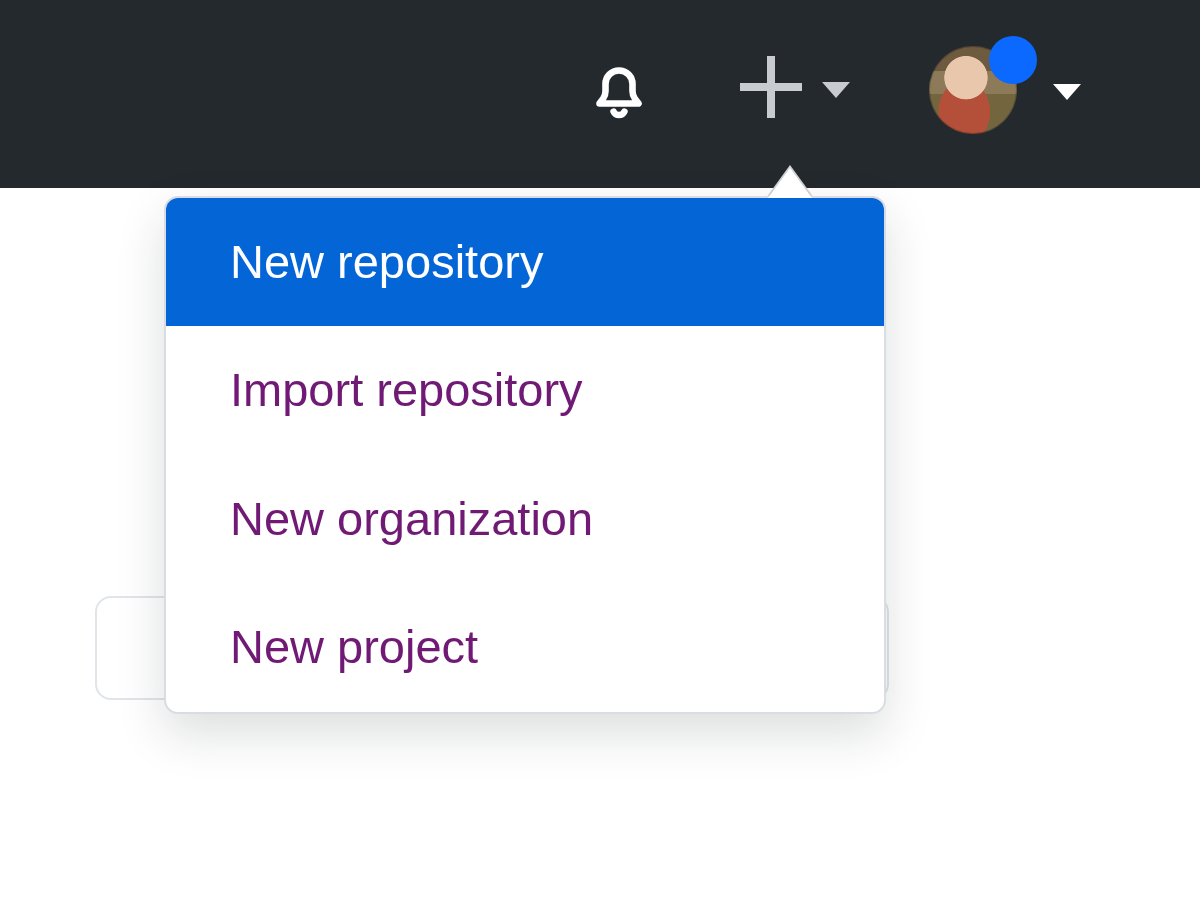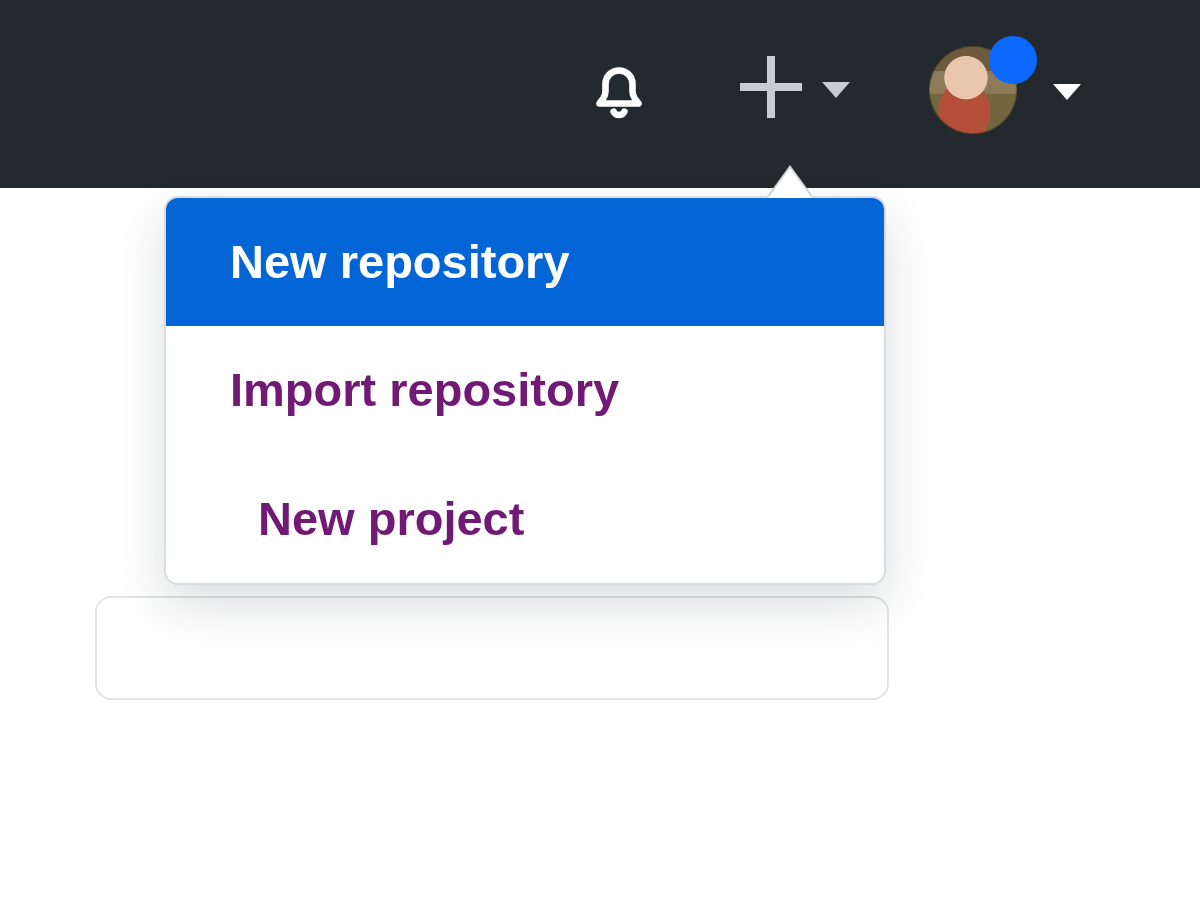--- a/index.html
+++ b/index.html
@@ -10,21 +10,20 @@
     font-family: -apple-system, BlinkMacSystemFont, "Segoe UI", Helvetica, Arial, sans-serif;
     background: #ffffff;
     overflow: hidden;
   }
 
   .viewport {
     position: relative;
     width: 1200px;
     height: 920px;
     background: #ffffff;
-    font-weight: bold;
   }
 
   
   .header {
     position: absolute;
     top: 0;
     left: 0;
     right: 0;
     height: 188px;
     background: #24292e;
@@ -182,21 +181,20 @@
     cursor: pointer;
     white-space: nowrap;
   }
   .menu-item:first-child {
     border-top-left-radius: 12px;
     border-top-right-radius: 12px;
   }
   .menu-item:last-child {
     border-bottom-left-radius: 12px;
     border-bottom-right-radius: 12px;
-    margin-left: 28px;
   }
   .menu-item.highlight {
     background: #0465d6;
     color: #ffffff;
   }
 </style>
 </head>
 <body>
 
 <div class="viewport">
@@ -228,16 +226,17 @@
   <div class="page-body">
     <div class="bg-input"></div>
   </div>
 
   <span class="menu-caret-border"></span>
   <span class="menu-caret"></span>
 
   <div class="menu">
     <div class="menu-item highlight">New repository</div>
     <div class="menu-item">Import repository</div>
+    <div class="menu-item">New organization</div>
     <div class="menu-item">New project</div>
   </div>
 
 </div>
 
 </body></html>

